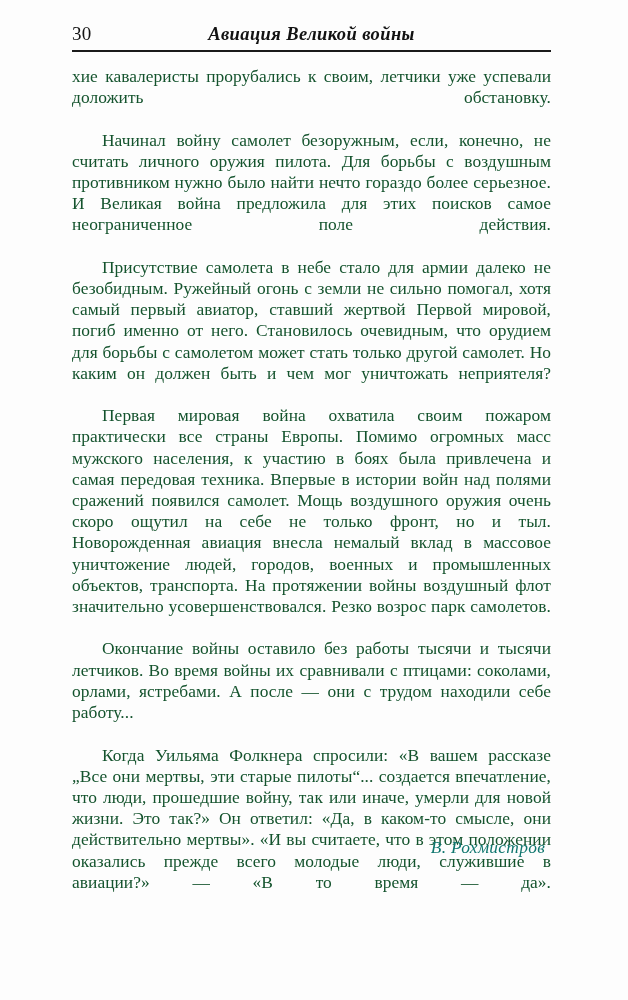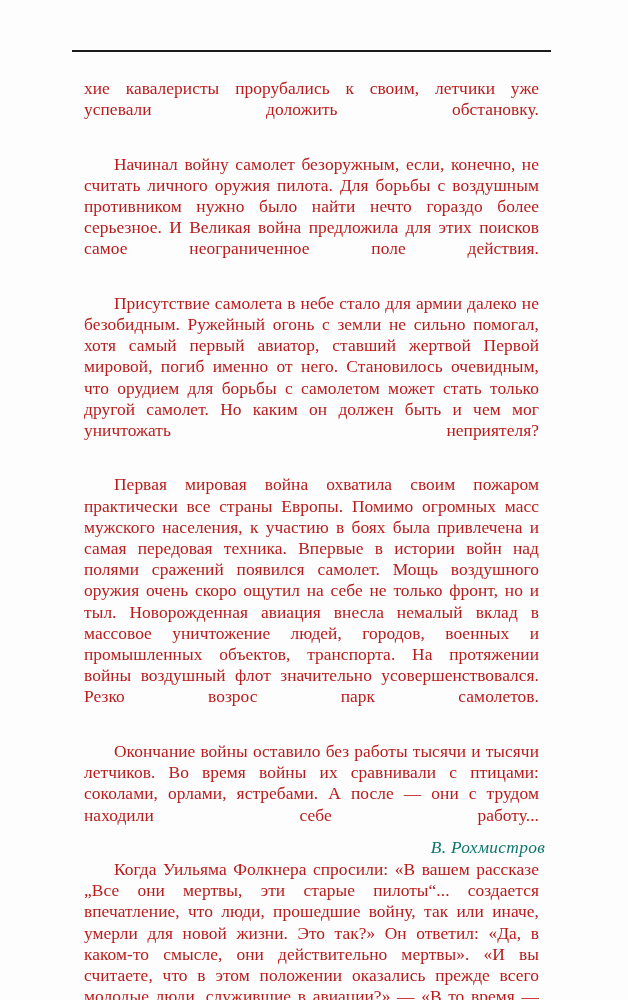--- a/index.html
+++ b/index.html
@@ -59,28 +59,28 @@
   }
 
   
   .text-block {
     position: absolute;
     left: 72px;
     top: 66px;
     width: 479px;
   }
   .para {
-    margin: 12px;
+    margin: 0;
     text-align: justify;
     text-justify: inter-word;
     font-size: 17.4px;
     line-height: 21.2px;
     letter-spacing: 0.05px;
     word-spacing: 0.2px;
-    color: #b91c1c;
+    color: #14532d;
     hyphens: manual;
   }
   .para.indent {
     text-indent: 30px;
   }
   .para.cont {
     text-indent: 0;
   }
   
   .para::after {
@@ -104,20 +104,24 @@
     color: #0f766e;
     padding-right: 6px;
     box-sizing: border-box;
   }
 </style>
 </head>
 <body>
 
 <div class="page">
 
+  <div class="running-head">
+    <span class="folio">30</span>
+    <span class="head-title">Авиация Великой войны</span>
+  </div>
   <div class="head-rule"></div>
 
   <div class="text-block">
     <p class="para cont">хие кавалеристы прорубались к своим, летчики уже успевали доложить обстановку.</p>
     <p class="para indent">Начинал войну самолет безоружным, если, конечно, не считать личного оружия пилота. Для борьбы с воздушным противником нужно было найти нечто гораздо более серьезное. И Великая война предложила для этих поисков самое неограниченное поле действия.</p>
     <p class="para indent">Присутствие самолета в небе стало для армии далеко не безобидным. Ружейный огонь с земли не сильно помогал, хотя самый первый авиатор, ставший жертвой Первой мировой, погиб именно от него. Становилось очевидным, что орудием для борьбы с самолетом может стать только другой самолет. Но каким он должен быть и чем мог уничтожать неприятеля?</p>
     <p class="para indent">Первая мировая война охватила своим пожаром практически все страны Европы. Помимо огромных масс мужского населения, к участию в боях была привлечена и самая передовая техника. Впервые в истории войн над полями сражений появился самолет. Мощь воздушного оружия очень скоро ощутил на себе не только фронт, но и тыл. Новорожденная авиация внесла немалый вклад в массовое уничтожение людей, городов, военных и промышленных объектов, транспорта. На протяжении войны воздушный флот значительно усовершенствовался. Резко возрос парк самолетов.</p>
     <p class="para indent">Окончание войны оставило без работы тысячи и тысячи летчиков. Во время войны их сравнивали с птицами: соколами, орлами, ястребами. А после — они с трудом находили себе работу...</p>
     <p class="para indent">Когда Уильяма Фолкнера спросили: «В вашем рассказе „Все они мертвы, эти старые пилоты“... создается впечатление, что люди, прошедшие войну, так или иначе, умерли для новой жизни. Это так?» Он ответил: «Да, в каком-то смысле, они действительно мертвы». «И вы считаете, что в этом положении оказались прежде всего молодые люди, служившие в авиации?» — «В то время — да».</p>
   </div>

